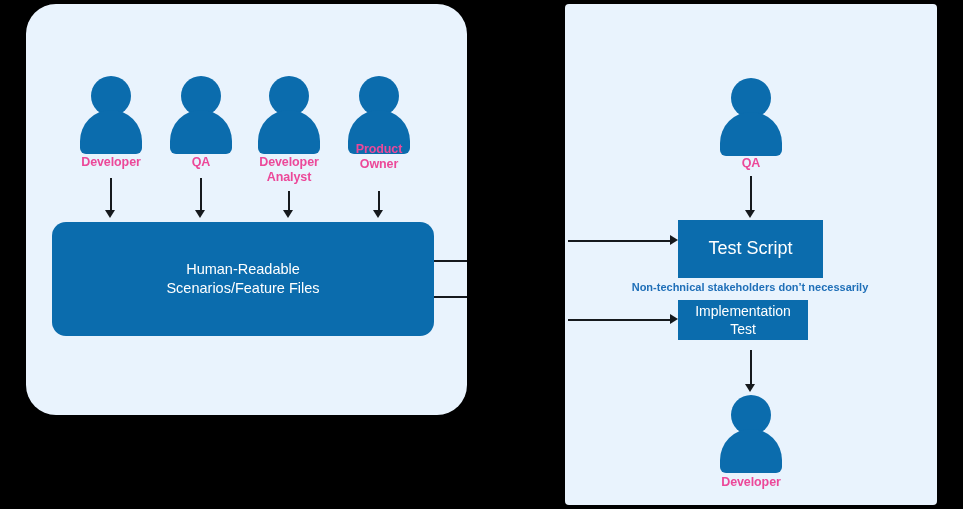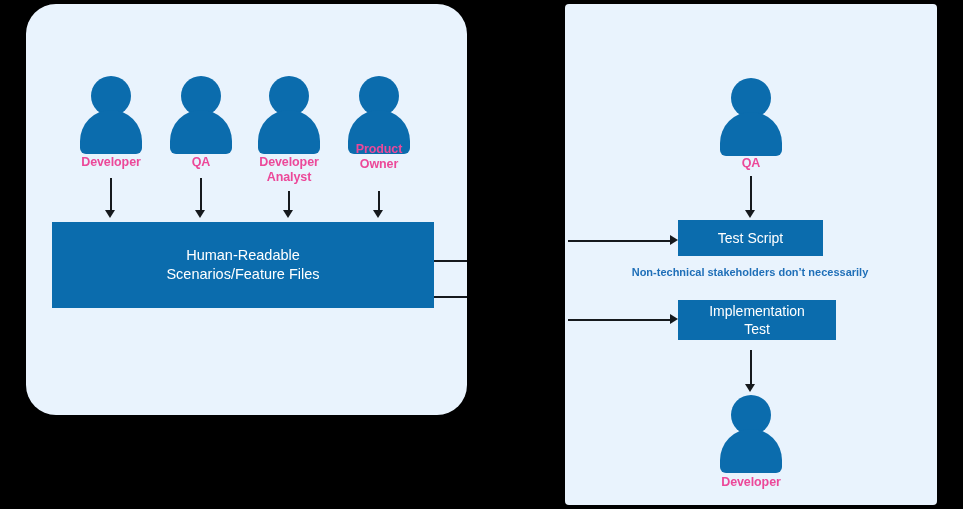--- a/index.html
+++ b/index.html
@@ -137,55 +137,56 @@
     display: flex;
     align-items: center;
     justify-content: center;
     text-align: center;
     line-height: 1.32;
   }
   #main-box {
     left: 52px;
     top: 222px;
     width: 382px;
-    height: 86px;
+    height: 114px;
     font-size: 14.5px;
+    border-radius: 14px;
   }
   #test-script-box {
     left: 678px;
     top: 220px;
     width: 145px;
-    height: 36px;
-    font-size: 14px;
+    height: 58px;
+    font-size: 18px;
   }
   #impl-code-box {
     left: 678px;
     top: 300px;
-    width: 158px;
+    width: 130px;
     height: 40px;
     font-size: 14px;
   }
 
   
   .caption {
     position: absolute;
     text-align: center;
     font-size: 11px;
     font-weight: bold;
     color: #1f6fb8;
     line-height: 14px;
   }
   #left-caption {
     left: 52px;
     top: 351px;
     width: 382px;
   }
   #right-caption {
     left: 600px;
-    top: 265px;
+    top: 280px;
     width: 300px;
   }
 </style>
 </head>
 <body>
 
 <div id="canvas">
 
   <div class="panel" id="left-panel"></div>
 

